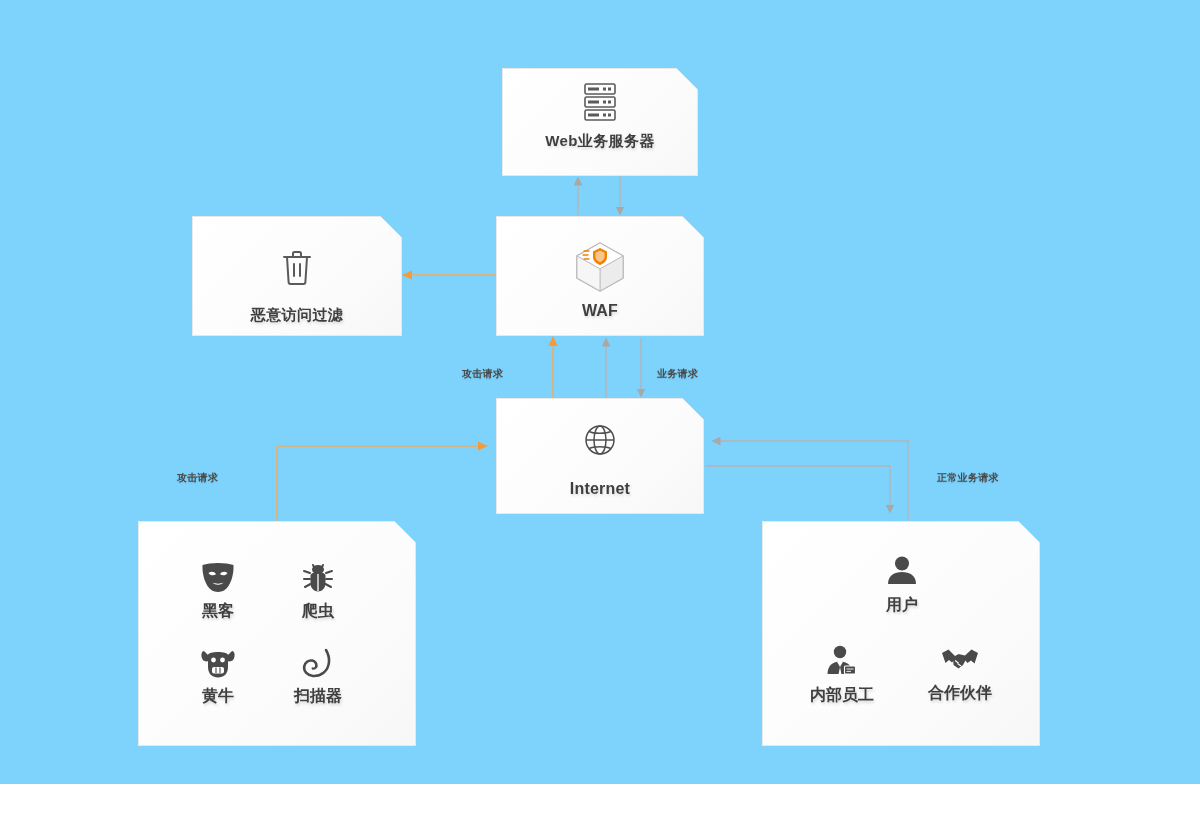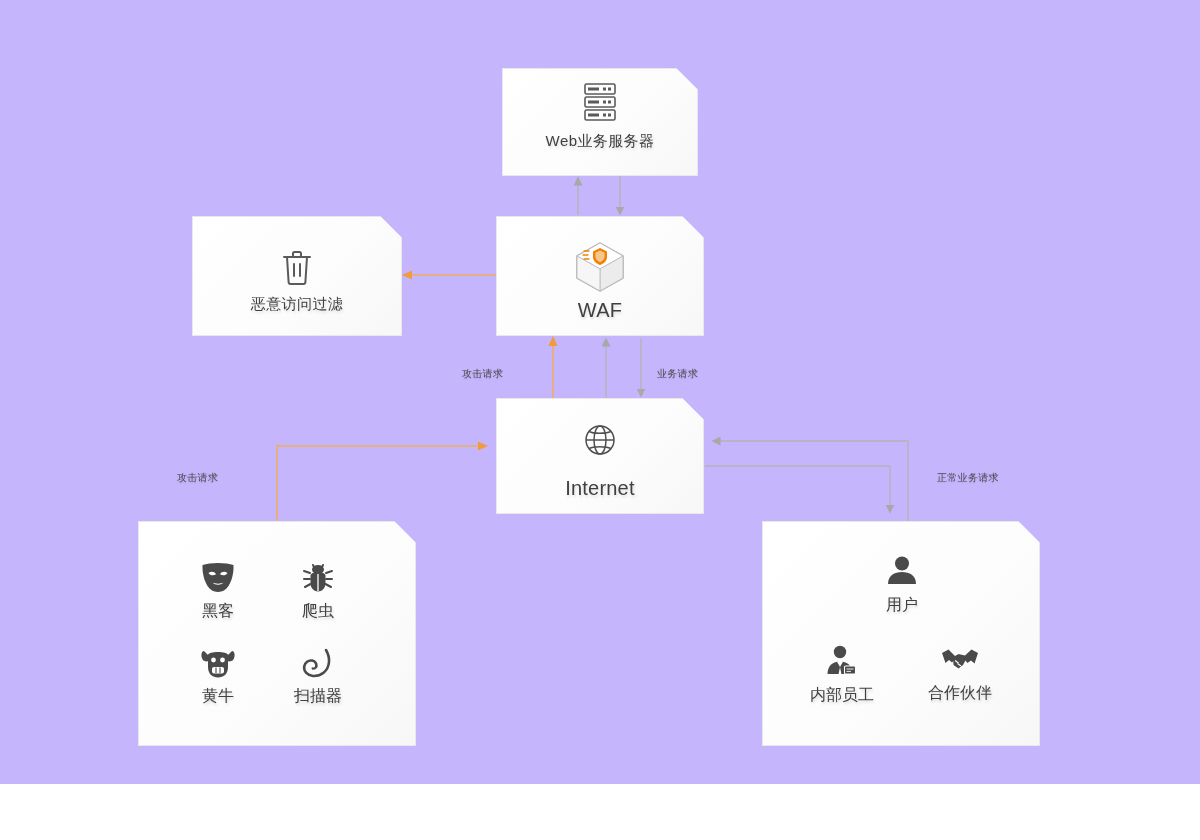--- a/index.html
+++ b/index.html
@@ -8,22 +8,23 @@
     background: #ffffff;
   }
   body {
     font-family: "Liberation Sans", "DejaVu Sans", sans-serif;
     -webkit-font-smoothing: antialiased;
   }
   #canvas {
     position: relative;
     width: 1200px;
     height: 784px;
-    background: #c4b5fd;
+    background: #7dd3fc;
     overflow: hidden;
+    font-weight: bold;
   }
   
   .node {
     position: absolute;
     background: #fdfdfd;
     border: 1px solid #e8e8e8;
     box-sizing: border-box;
     box-shadow: 2px 3px 7px rgba(0,0,0,0.055);
     
     clip-path: polygon(0 0, calc(100% - 22px) 0, 100% 22px, 100% 100%, 0 100%);
@@ -41,21 +42,21 @@
     line-height: 0;
   }
   .node-label {
     font-size: 15px;
     color: #3f3f3f;
     letter-spacing: 0.4px;
     text-shadow: 1px 2px 3px rgba(0,0,0,0.13);
     line-height: 23px;
     white-space: nowrap;
   }
-  .node-label.en { font-size: 20px; letter-spacing: 0.2px; }
+  .node-label.en { font-size: 16px; letter-spacing: 0.2px; }
 
   
   .item {
     position: absolute;
     text-align: center;
     width: 110px;
   }
   .item .item-label {
     margin-top: 7px;
     font-size: 16px;
@@ -194,21 +195,21 @@
       <span class="icon-wrap">
         <svg width="34" height="38" viewBox="0 0 34 38">
           <g fill="none" stroke="#5a5a5a" stroke-width="2" stroke-linecap="round" stroke-linejoin="round">
             <path d="M4 8 H30"></path>
             <path d="M13 8 V4.5 A1.5 1.5 0 0 1 14.5 3 H19.5 A1.5 1.5 0 0 1 21 4.5 V8"></path>
             <path d="M7 8 L8.6 33 A2 2 0 0 0 10.6 35 H23.4 A2 2 0 0 0 25.4 33 L27 8"></path>
             <path d="M14 15 V27 M20 15 V27"></path>
           </g>
         </svg>
       </span>
-      <div class="node-label" style="margin-top:5px;">恶意访问过滤</div>
+      <div class="node-label" style="margin-top:16px;">恶意访问过滤</div>
     </div>
   </div>
 
   <div class="node" style="left:496px; top:398px; width:208px; height:116px;">
     <div class="node-inner" style="top:22px;">
       <span class="icon-wrap">
         <svg width="38" height="38" viewBox="0 0 38 38">
           <g fill="none" stroke="#4f4f4f" stroke-width="1.5">
             <circle cx="19" cy="19" r="14"></circle>
             <ellipse cx="19" cy="19" rx="6" ry="14"></ellipse>

